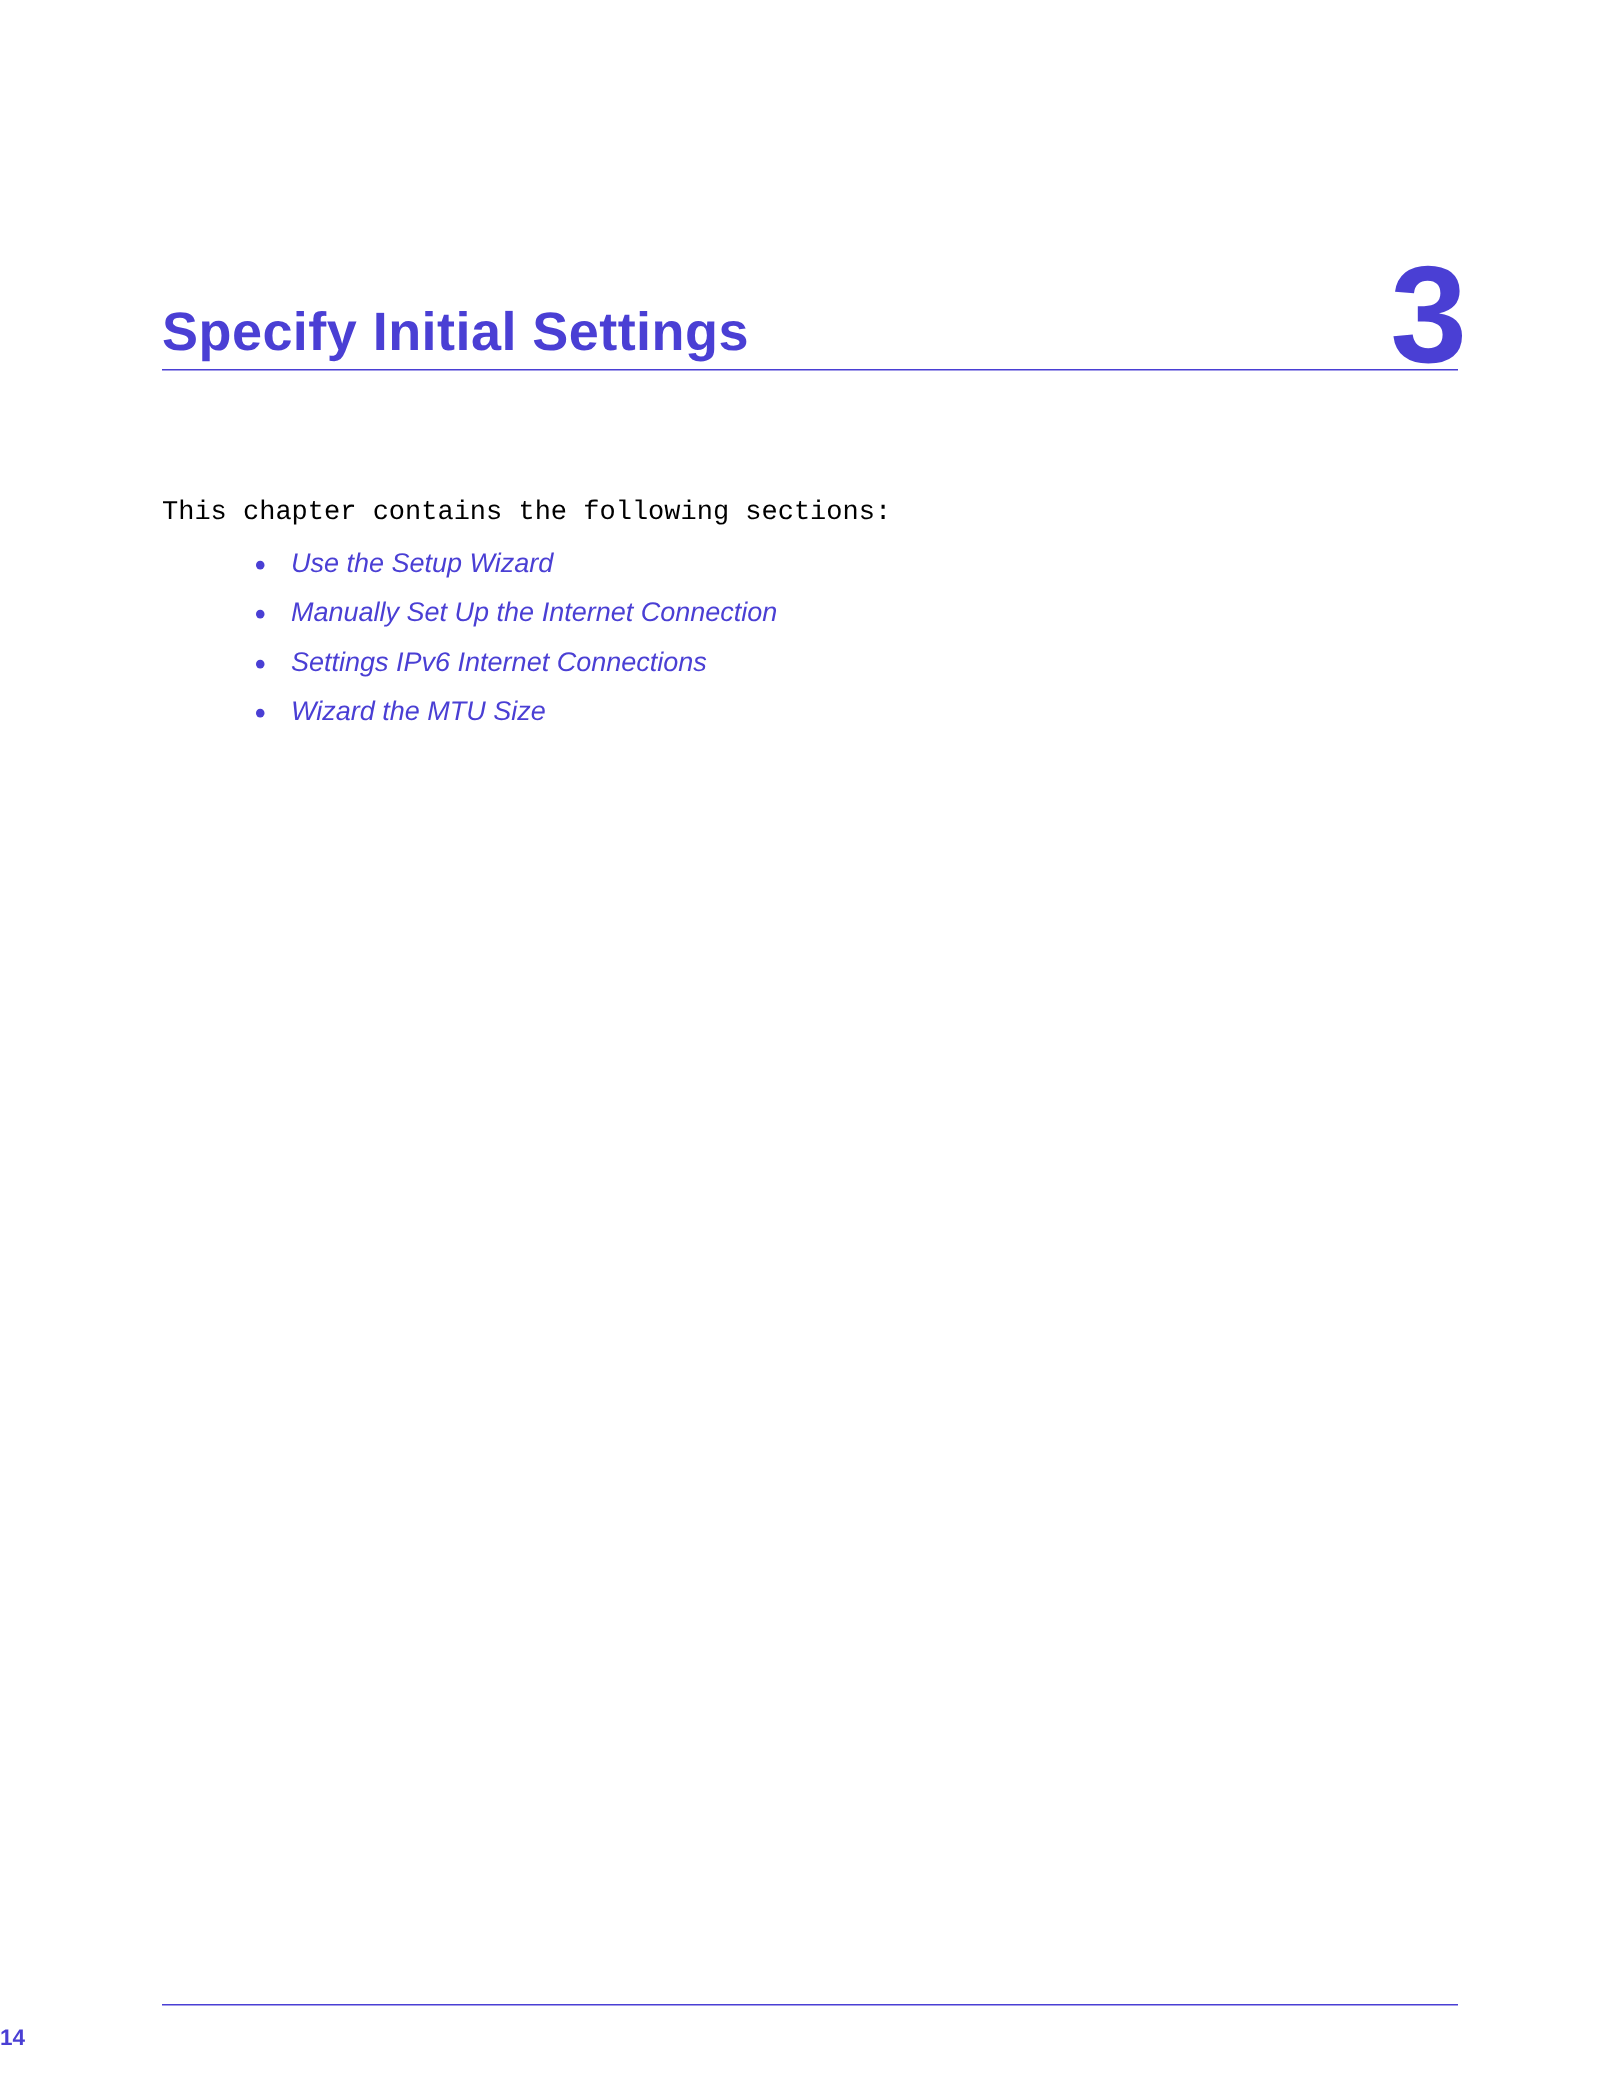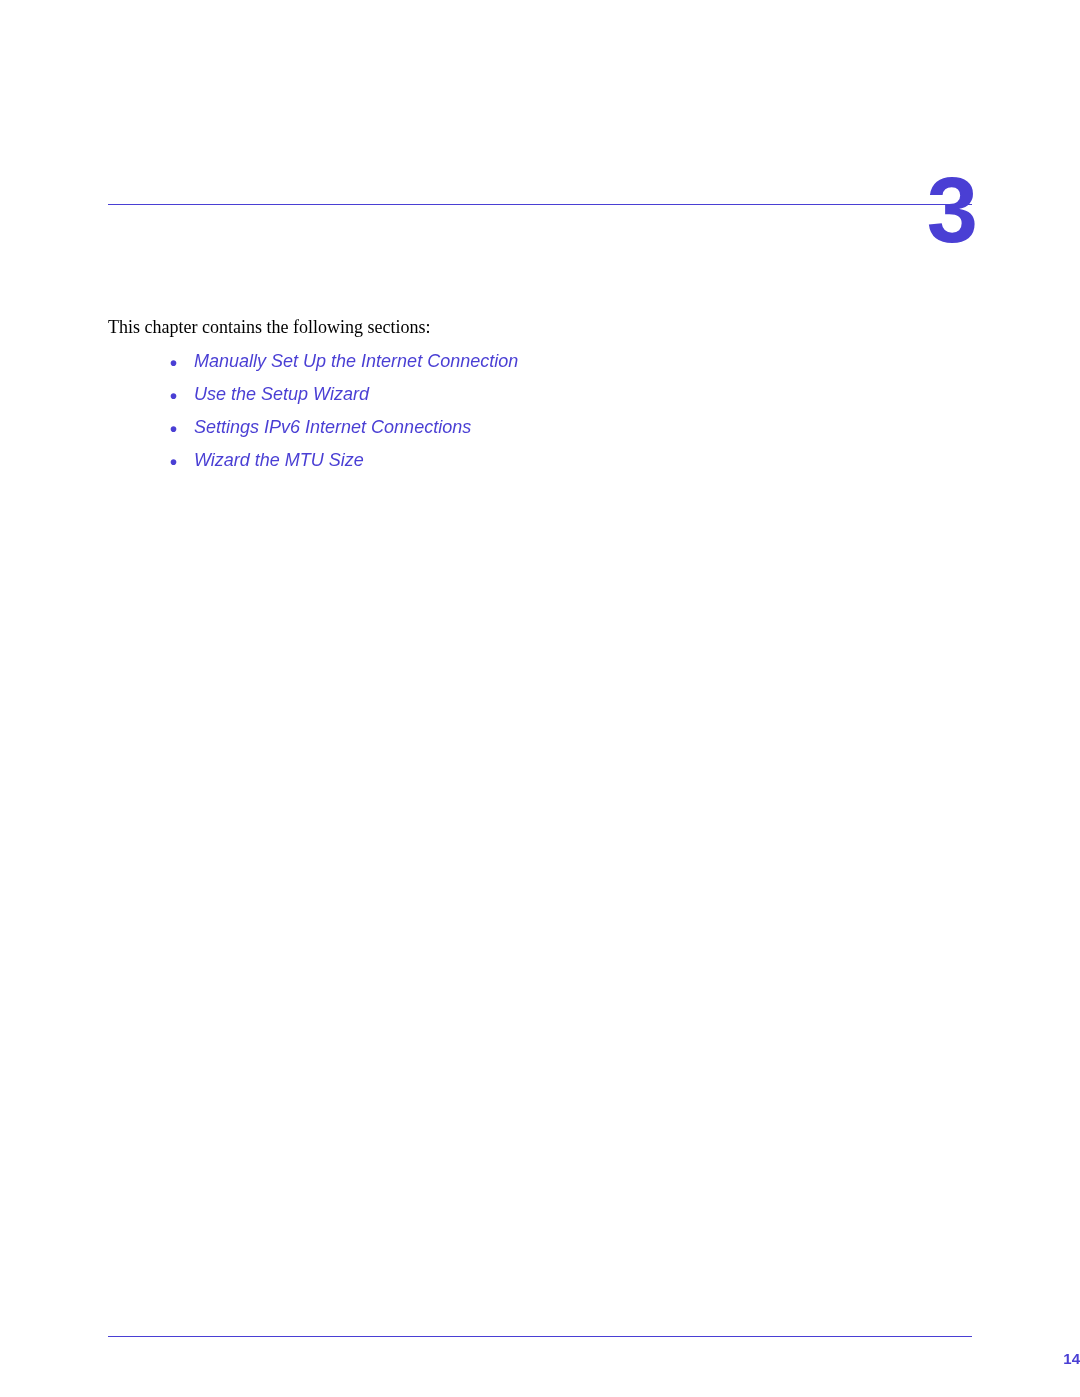--- a/index.html
+++ b/index.html
@@ -39,24 +39,24 @@
       font-size: 92px;
       font-weight: 700;
       color: #4a3fd4;
       line-height: 0.8;
       position: absolute;
       right: -6px;
       top: -26px;
       font-family: "Segoe UI", "Myriad Pro", Arial, sans-serif;
     }
     .intro-text {
-      margin-top: 112px;
+      margin-top: 85px;
       font-size: 18px;
       color: #000000;
-      font-family: Liberation Serif, serif;
+      font-family: Liberation Mono, monospace;
     }
     .section-list {
       margin-top: 10px;
       margin-left: 62px;
       list-style: none;
     }
     .section-list li {
       position: relative;
       padding-left: 24px;
       margin-bottom: 6px;
@@ -84,42 +84,43 @@
       left: 108px;
       right: 108px;
       bottom: 60px;
       border-top: 1px solid #4a3fd4;
     }
     .page-number {
       position: absolute;
       left: 0;
       right: 0;
       bottom: 30px;
-      text-align: right;
+      text-align: left;
       font-size: 15px;
       font-weight: bold;
       color: #4a3fd4;
     }
   </style>
 </head>
 <body>
 
 <div class="page-container">
   <div class="header-row">
+    <h1 class="chapter-title">Specify Initial Settings</h1>
     <span class="chapter-number">3</span>
   </div>
 
   <p class="intro-text">This chapter contains the following sections:</p>
 
   <ul class="section-list">
     <li>
-      <a class="section-link">Manually Set Up the Internet Connection</a>
+      <a class="section-link">Use the Setup Wizard</a>
     </li>
     <li>
-      <a class="section-link">Use the Setup Wizard</a>
+      <a class="section-link">Manually Set Up the Internet Connection</a>
     </li>
     <li>
       <a class="section-link">Settings IPv6 Internet Connections</a>
     </li>
     <li>
       <a class="section-link">Wizard the MTU Size</a>
     </li>
   </ul>
 </div>
 

